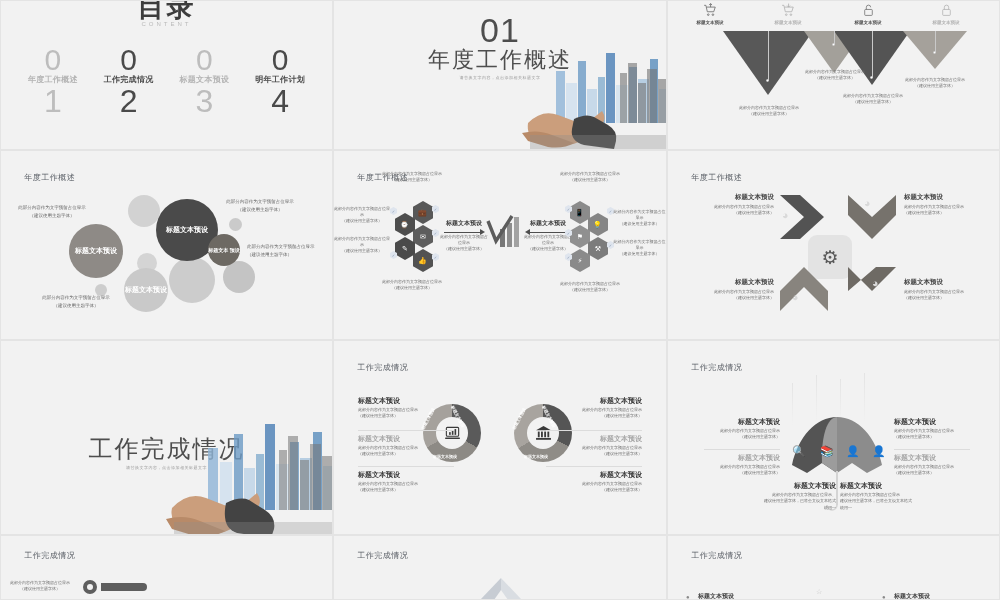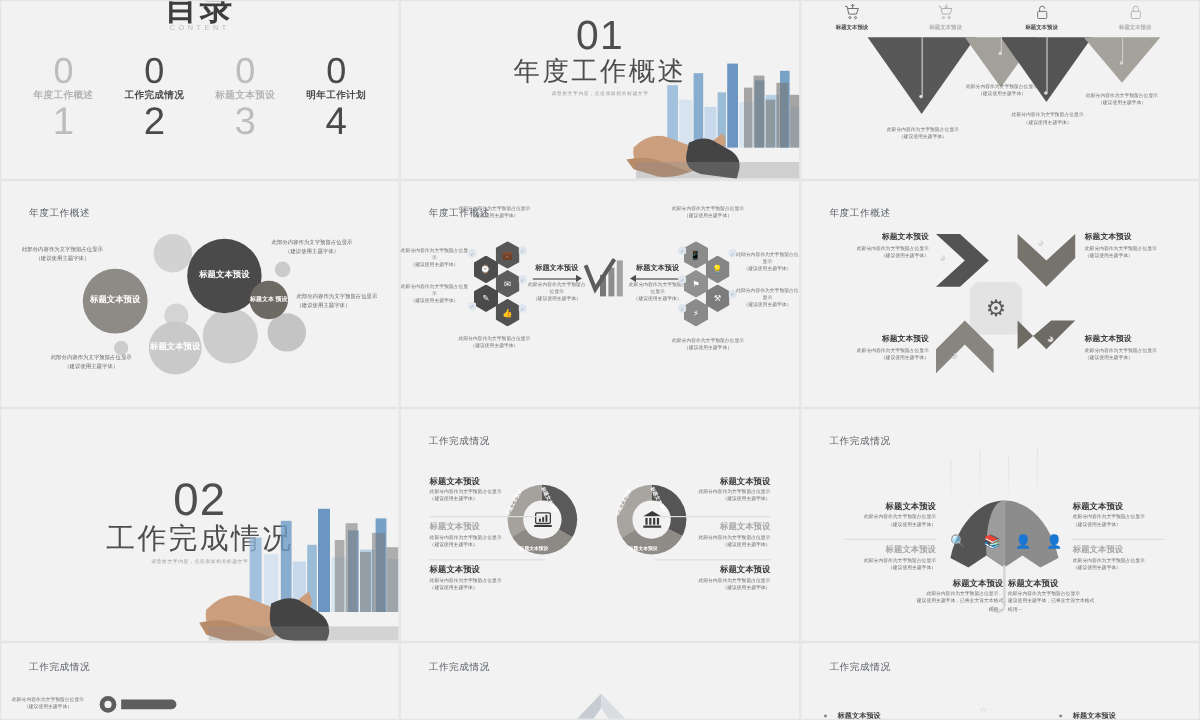--- a/index.html
+++ b/index.html
@@ -424,21 +424,20 @@
         <div class="p">
           <span>此部分内容作为文字预留占位显示</span><br>
           <span>（建议使用主题字体）</span>
         </div>
       </div>
     </div>
   </div>
 
   <div class="slide">
     <div class="slide-inner div-wrap">
-      <div class="div-num" style="top:55px; font-size:38px;">02</div>
       <div class="div-zh" style="top:92px; font-size:24px;">工作完成情况</div>
       <div class="div-sub" style="top:124px;">请替换文字内容，点击添加相关标题文字</div>
 
       <svg class="city" style="width:220px;height:130px;" viewBox="0 0 220 130">
         <g opacity=".85">
           <rect x="92" y="44" width="10" height="62" fill="#8fb4d6"></rect>
           <rect x="104" y="58" width="12" height="48" fill="#cfe0ee"></rect>
           <rect x="118" y="30" width="9" height="76" fill="#6e9cc6"></rect>
           <rect x="128" y="64" width="11" height="42" fill="#bcd3e7"></rect>
           <rect x="140" y="50" width="8" height="56" fill="#85aece"></rect>

